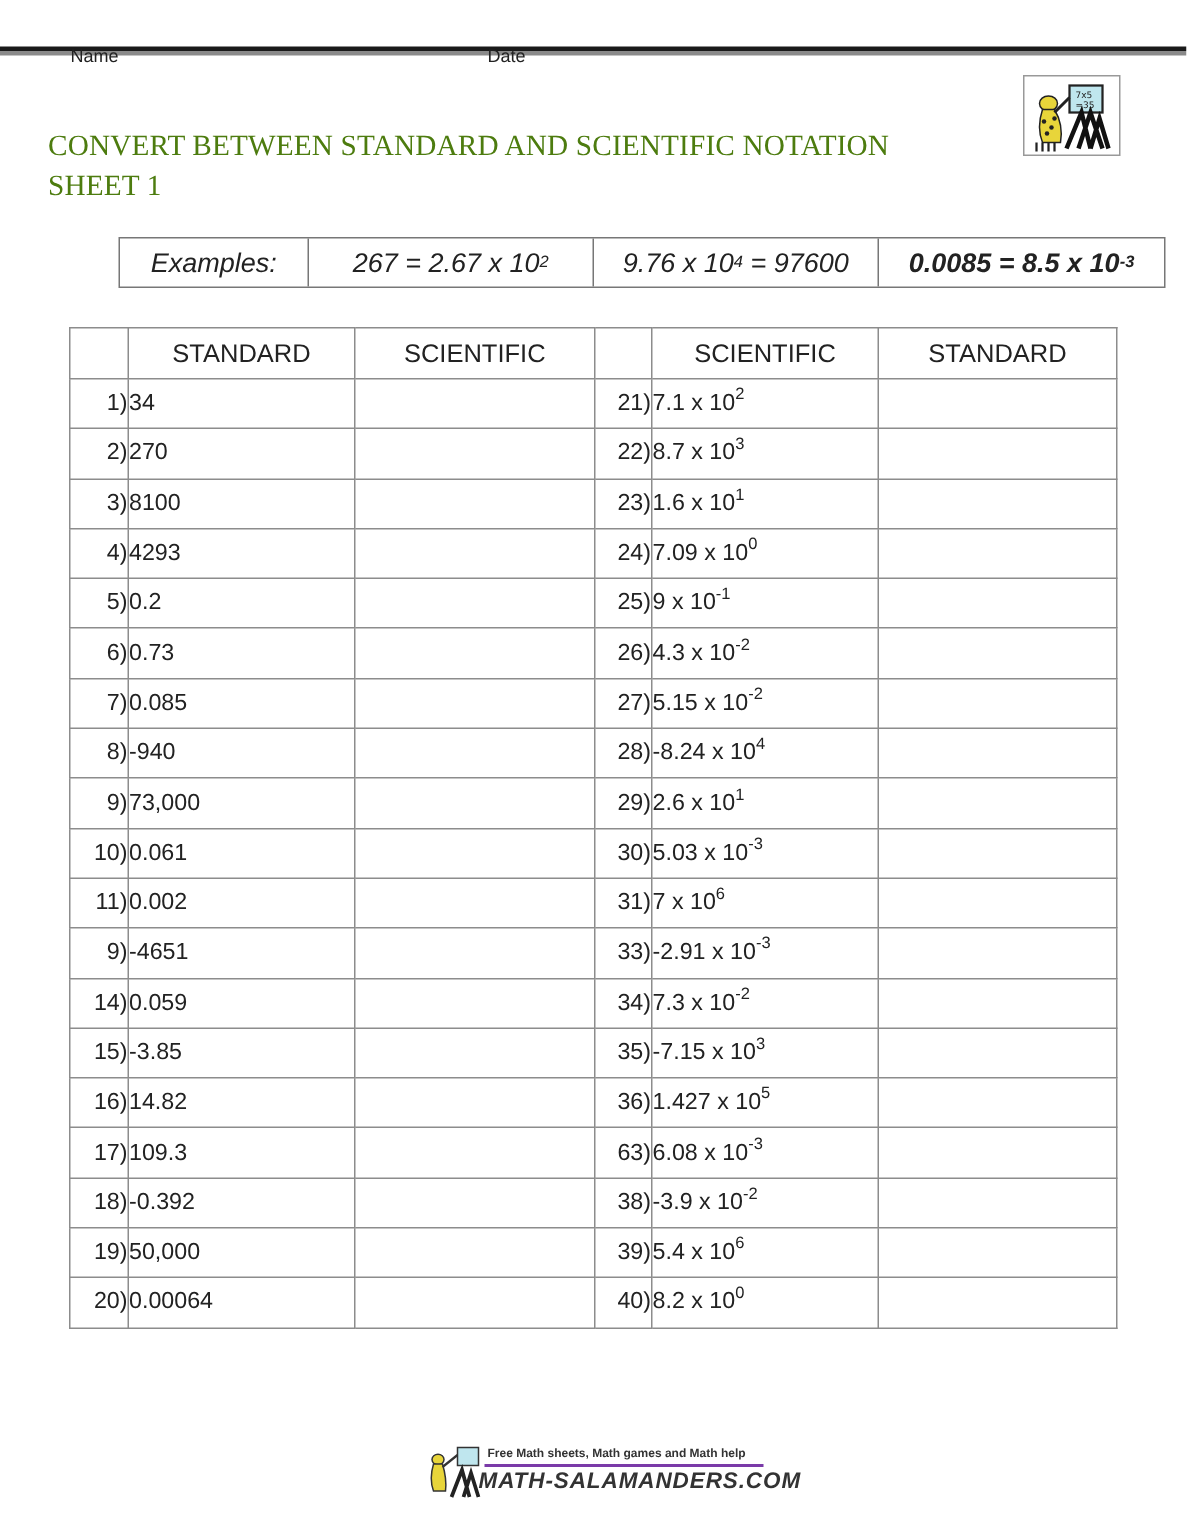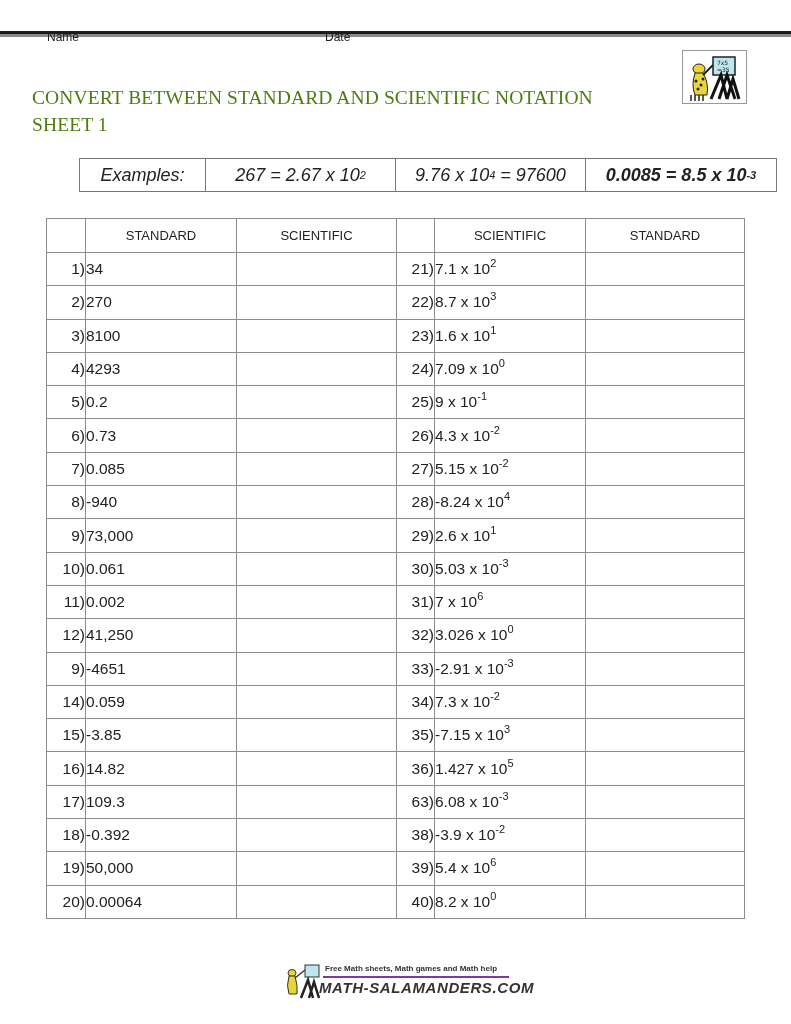--- a/index.html
+++ b/index.html
@@ -11,21 +11,21 @@
   .topbar2 { position: absolute; left: 0; top: 34px; width: 791px; height: 3px; background: #8a8a8a; }
   .lbl { position: absolute; top: 30px; font-size: 12px; color: #222; }
   .title { position: absolute; left: 32px; top: 84px; font-family: "Liberation Serif", "DejaVu Serif", serif; font-size: 19.5px; color: #4d7c0f; line-height: 27px; letter-spacing: 0.1px; }
   .logo-box { position: absolute; left: 682px; top: 50px; width: 63px; height: 52px; border: 1px solid #999; background: #fff; }
   .examples { position: absolute; left: 46px; top: 158px; width: 698px; height: 34px; border: 1px solid #777; display: flex; box-sizing: border-box; margin-left: 33px; }
   .examples div { border-right: 1px solid #777; display: flex; align-items: center; justify-content: center; font-style: italic; font-size: 18px; color: #222; box-sizing: border-box; }
   .examples div:last-child { border-right: none; font-weight: bold; }
   sup { font-size: 11px; vertical-align: 7px; line-height: 0; }
   table.ws { position: absolute; left: 46px; top: 218px; border-collapse: collapse; table-layout: fixed; }
   table.ws td, table.ws th { border: 1.5px solid #8c8c8c; height: 32.3px; padding: 0; font-size: 15.5px; color: #222; font-weight: normal; }
-  table.ws th { height: 33px; font-size: 13px; text-align: center; margin-top: 13px; }
+  table.ws th { height: 33px; font-size: 17px; text-align: center; margin-top: 13px; }
   td.num { text-align: right; padding-right: 8px; }
   td.val { text-align: left; }
   td.ans { }
   .footer { position: absolute; left: 283px; top: 962px; width: 228px; height: 38px; }
   .footer .tag { position: absolute; left: 42px; top: 2px; font-size: 8px; font-weight: bold; color: #333; white-space: nowrap; }
   .footer .line { position: absolute; left: 40px; top: 14px; width: 186px; height: 2px; background: #7a3aa8; }
   .footer .brand { position: absolute; left: 36px; top: 17px; font-size: 15px; font-weight: bold; color: #333; letter-spacing: 0.6px; font-style: italic; white-space: nowrap; }
 </style>
 </head>
 <body>
@@ -177,28 +177,20 @@
       </tr>
       <tr>
         <td class="num">11)</td>
         <td class="val">0.002</td>
         <td class="ans"></td>
         <td class="num">31)</td>
         <td class="val"><span>7 x 10</span><sup>6</sup></td>
         <td class="ans"></td>
       </tr>
       <tr>
-        <td class="num">12)</td>
-        <td class="val">41,250</td>
-        <td class="ans"></td>
-        <td class="num">32)</td>
-        <td class="val"><span>3.026 x 10</span><sup>0</sup></td>
-        <td class="ans"></td>
-      </tr>
-      <tr>
         <td class="num">9)</td>
         <td class="val">-4651</td>
         <td class="ans"></td>
         <td class="num">33)</td>
         <td class="val"><span>-2.91 x 10</span><sup>-3</sup></td>
         <td class="ans"></td>
       </tr>
       <tr>
         <td class="num">14)</td>
         <td class="val">0.059</td>

